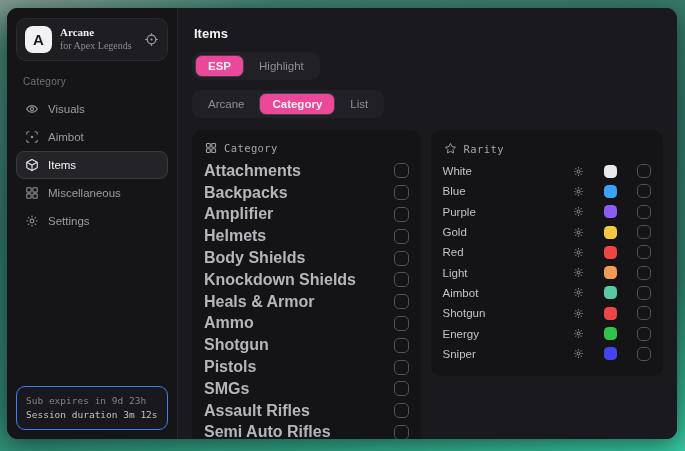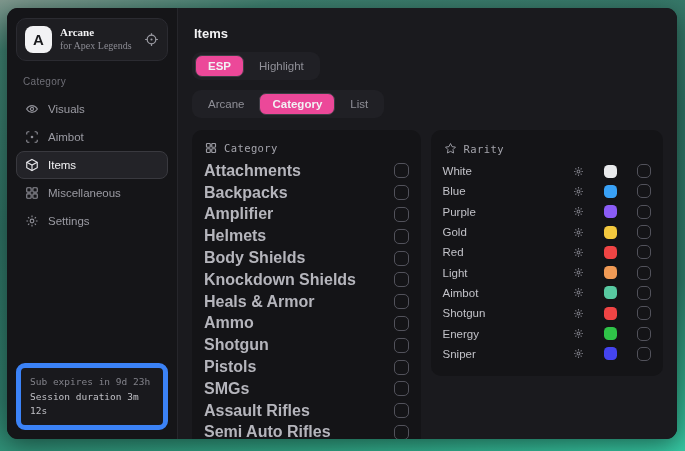--- a/index.html
+++ b/index.html
@@ -36,21 +36,21 @@
   .nav-item {
     display:flex; align-items:center; gap:9px; height:28px; padding:0 8px;
     color:#9b9ba3; font-size:11.5px; border-radius:8px; border:1px solid transparent;
     margin-bottom:0; cursor:default;
   }
   .nav-item .nv-icon { display:flex; color:#8d8d95; }
   .nav-item.active { background:#232328; border-color:#39393f; color:#f2f2f4; }
   .nav-item.active .nv-icon { color:#e6e6ea; }
   .side-footer {
     position:absolute; left:9px; right:9px; bottom:9px;
-    background:#19191d; border:5px solid #3b82f6; border-radius:9px;
+    background:#19191d; border:1px solid #3b82f6; border-radius:9px;
     padding:7px 9px; line-height:1.5;
   }
   .sf1 { font-family:"DejaVu Sans Mono",monospace; font-size:9.5px; color:#82828a; }
   .sf2 { font-family:"DejaVu Sans Mono",monospace; font-size:9.5px; color:#c0c0c6; }
   
   .main { flex:1; padding:11px 14px; background:#1a1a1e; overflow:hidden; }
   .page-title { color:#f2f2f4; font-size:13px; font-weight:700; margin:7px 0 0 2px; }
   .seg { display:inline-flex; background:#202025; border-radius:9px; padding:3px; gap:2px; }
   .seg-row { margin-top:11px; }
   .seg-row2 { margin-top:10px; }

